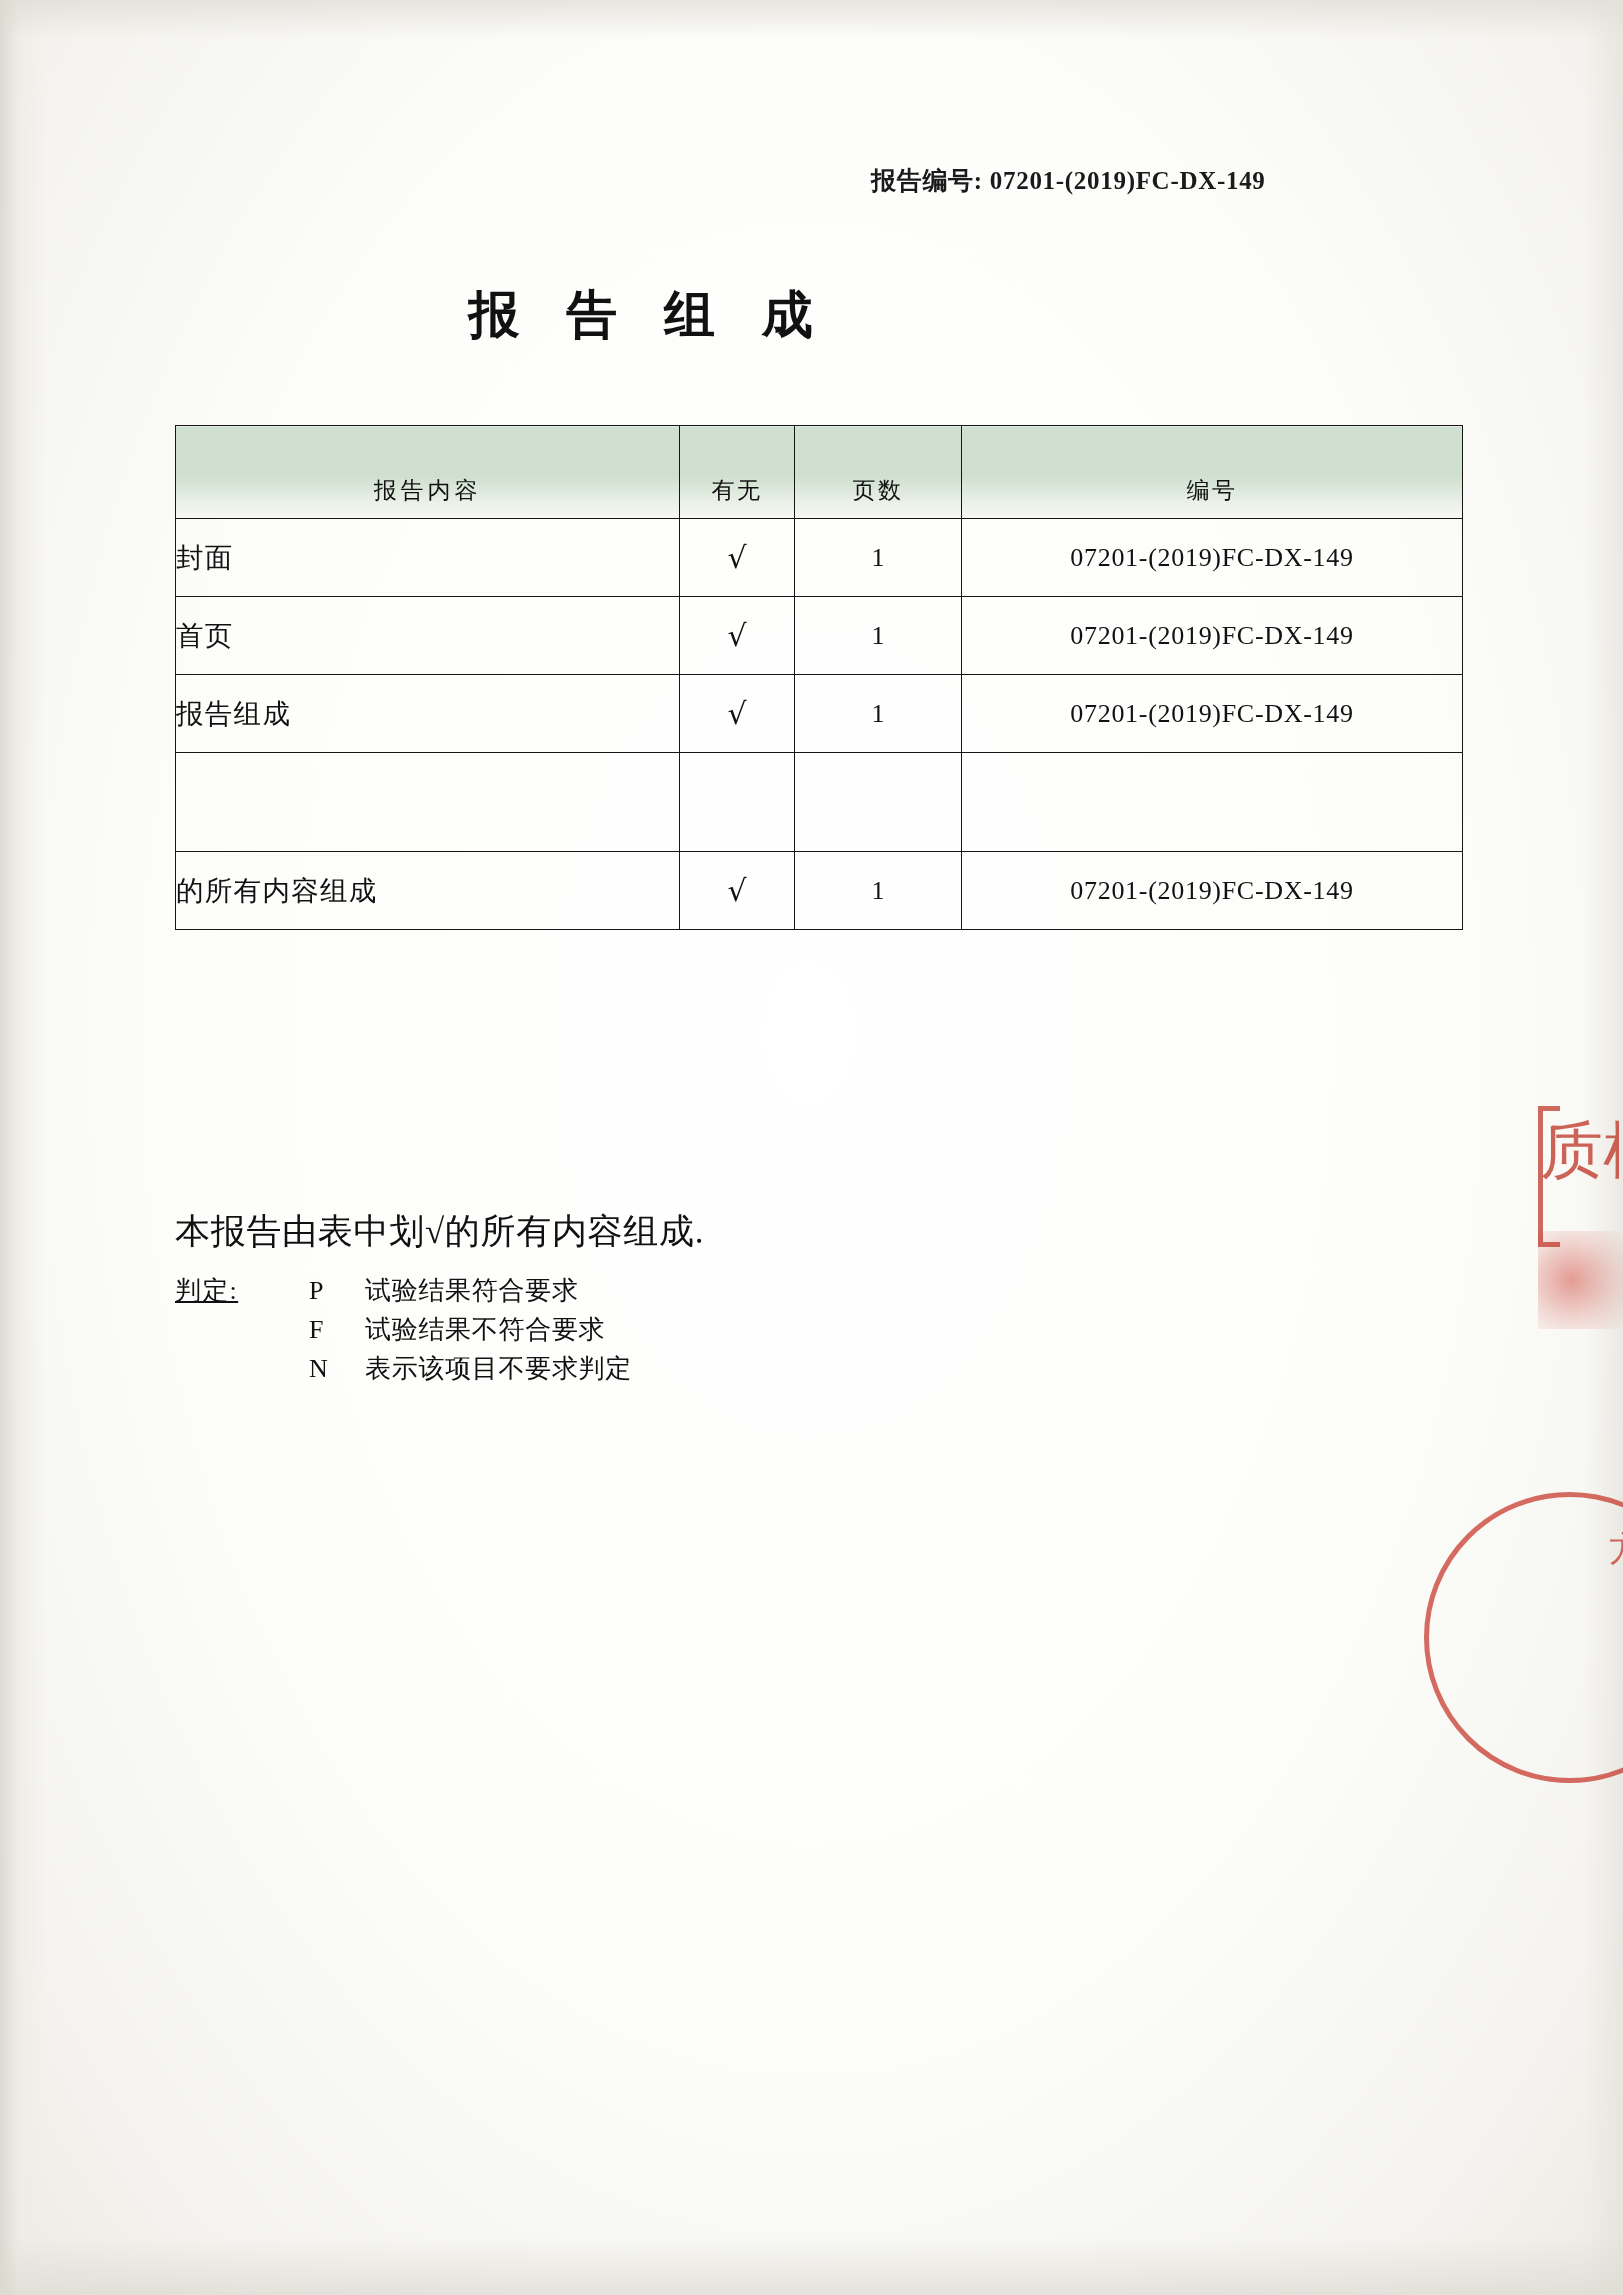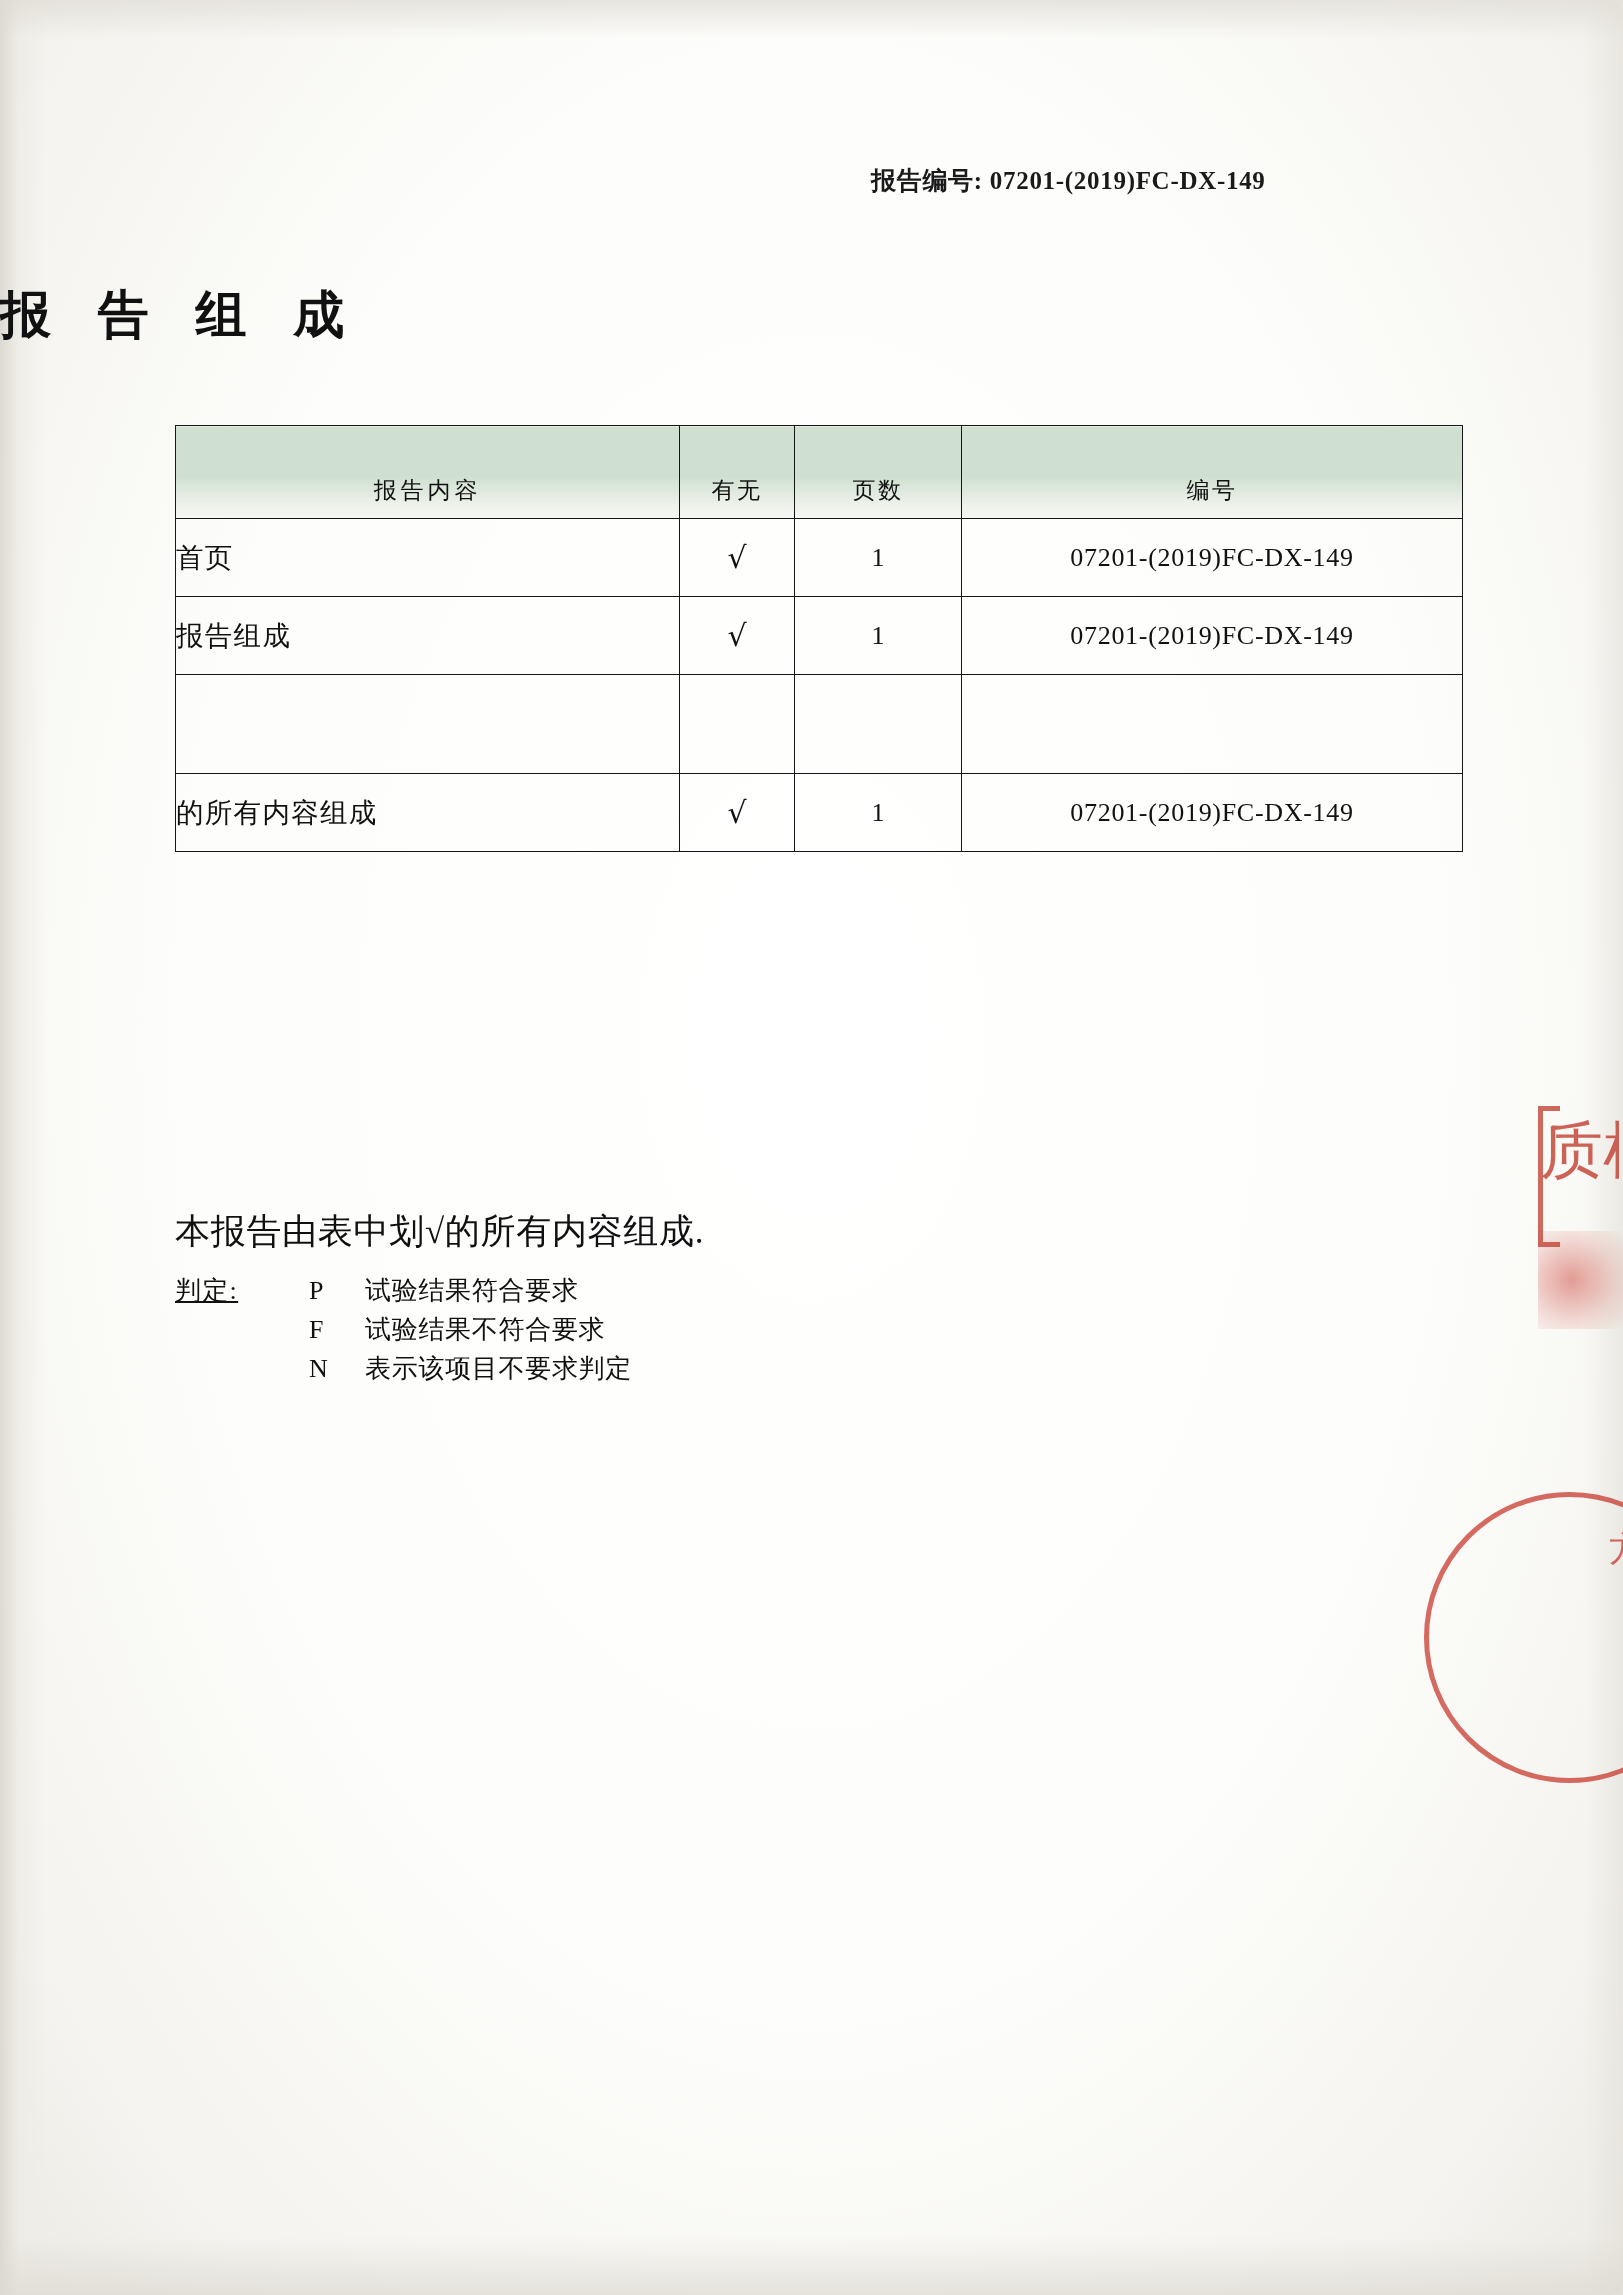--- a/index.html
+++ b/index.html
@@ -65,20 +65,21 @@
     letter-spacing: 0.7px;
     white-space: nowrap;
     font-weight: 600;
   }
 
   .doc-title {
     position: absolute;
     left: 0;
     top: 281px;
     width: 1298px;
+    text-align: center;
     font-size: 51px;
     font-weight: 700;
     letter-spacing: 17px;
     color: #111111;
     font-family: "Liberation Serif", "DejaVu Serif", serif;
   }
 
   
   .tbl-wrap {
     position: absolute;
@@ -279,20 +280,26 @@
           </td>
           <td>
             <div class="th-inner">页数</div>
           </td>
           <td>
             <div class="th-inner">编号</div>
           </td>
         </tr>
       </thead>
       <tbody>
+        <tr>
+          <td class="cell-content">封面</td>
+          <td class="cell-check">√</td>
+          <td class="cell-center">1</td>
+          <td class="cell-no">07201-(2019)FC-DX-149</td>
+        </tr>
         <tr>
           <td class="cell-content">首页</td>
           <td class="cell-check">√</td>
           <td class="cell-center">1</td>
           <td class="cell-no">07201-(2019)FC-DX-149</td>
         </tr>
         <tr>
           <td class="cell-content">报告组成</td>
           <td class="cell-check">√</td>
           <td class="cell-center">1</td>

